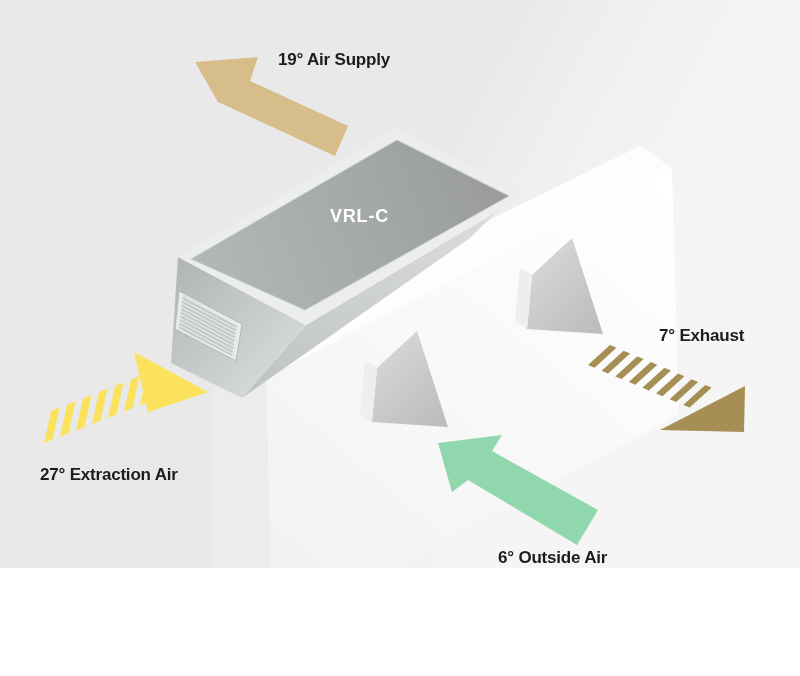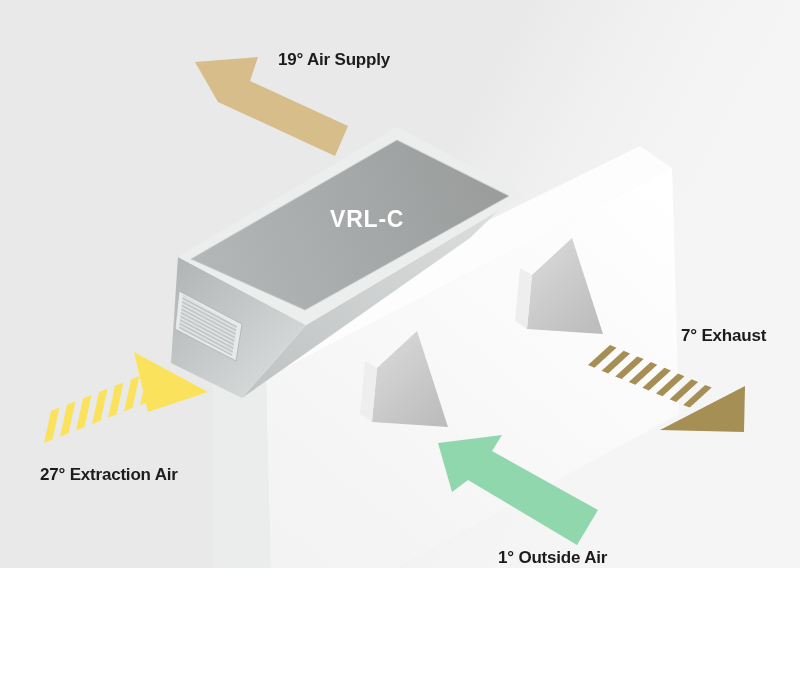--- a/index.html
+++ b/index.html
@@ -7,21 +7,21 @@
   .scene{
     position:relative;width:800px;height:568px;overflow:hidden;
     background:linear-gradient(118deg,#e9e9e9 48%,#f0f0f0 58%,#f5f5f5 72%);
   }
   .scene svg{position:absolute;left:0;top:0;}
   .lbl{
     position:absolute;font-weight:bold;font-size:17px;color:#1c1c1c;
     white-space:nowrap;letter-spacing:-0.2px;
   }
   .lbl.unit{
-    color:#ffffff;font-size:23px;letter-spacing:0.8px;
+    color:#ffffff;font-size:18px;letter-spacing:0.8px;
   }
 </style>
 </head>
 <body>
 
 <div class="scene">
 
   <svg width="800" height="676" viewBox="0 0 800 676">
     <defs>
       <linearGradient id="gWallFront" gradientUnits="userSpaceOnUse" x1="660" y1="180" x2="300" y2="600">
@@ -97,20 +97,20 @@
       <polygon points="642.4,387.8 664.4,367.8 670.9,370.5 648.9,390.5"></polygon>
       <polygon points="656,393.5 678,373.5 684.5,376.2 662.5,396.2"></polygon>
       <polygon points="669.6,399.2 691.6,379.2 698.1,381.9 676.1,401.9"></polygon>
       <polygon points="683.2,404.9 705.2,384.9 711.7,387.6 689.7,407.6"></polygon>
       <polygon points="660,430 745,386 744,432"></polygon>
     </g>
   </svg>
 
   <div class="lbl" style="left:278px;top:50px">19° Air Supply</div>
 
-  <div class="lbl" style="left:681px;top:326px">7° Exhaust</div>
+  <div class="lbl" style="left:659px;top:326px">7° Exhaust</div>
 
   <div class="lbl" style="left:40px;top:465px">27° Extraction Air</div>
 
-  <div class="lbl" style="left:498px;top:548px">1° Outside Air</div>
+  <div class="lbl" style="left:498px;top:548px">6° Outside Air</div>
 
   <div class="lbl unit" style="left:330px;top:206px">VRL-C</div>
 </div>
 
 </body></html>

